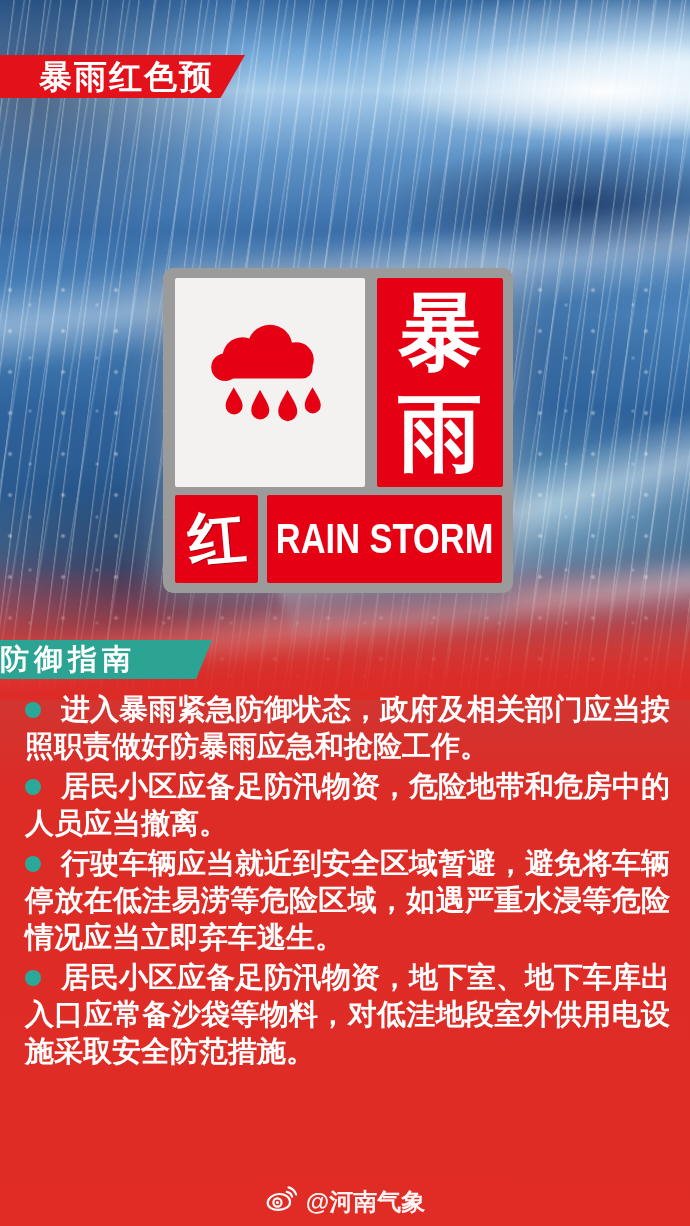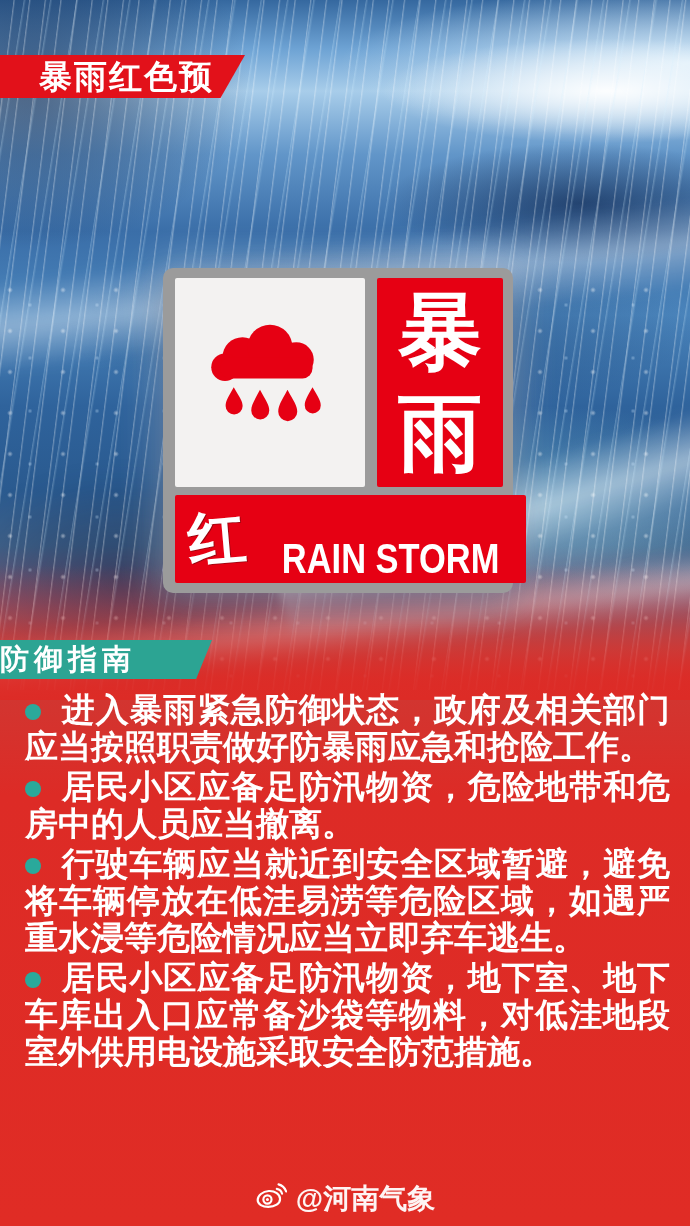--- a/index.html
+++ b/index.html
@@ -59,43 +59,43 @@
   .badge .cell{position:absolute;border-radius:2px;}
   .cell-icon{left:12px;top:10px;width:190px;height:209px;background:#f3f2f1;
     display:flex;align-items:center;justify-content:center;}
   .cell-bao{left:214px;top:10px;width:126px;height:209px;background:#e60013;
     display:flex;flex-direction:column;align-items:center;justify-content:space-evenly;}
   .cell-bao .vchar{color:#fff;font-weight:900;font-size:84px;line-height:92px;}
   .cell-hong{left:12px;top:227px;width:83px;height:88px;background:#e60013;
     display:flex;align-items:center;justify-content:center;}
   .cell-hong .hong{color:#fff;font-weight:900;font-size:58px;transform:rotate(-5deg);
     text-shadow:1px 1px 0 rgba(60,10,10,.45);}
-  .cell-en{left:92px;top:227px;width:271px;height:88px;background:#e60013;
-    display:flex;align-items:flex-end;justify-content:center;}
+  .cell-en{left:104px;top:227px;width:235px;height:88px;background:#e60013;
+    display:flex;align-items:center;justify-content:center;}
   .cell-en .en{color:#fff;font-weight:700;font-size:42px;white-space:nowrap;
     transform:scaleX(.82);letter-spacing:0;}
 
   
   .guide-ribbon{position:absolute;left:0;top:640px;width:212px;height:39px;z-index:6;
     background:#2ca493;clip-path:polygon(0 0,100% 0,92.5% 100%,0 100%);
     color:#fff;font-weight:900;font-size:29px;line-height:39px;
     letter-spacing:5px;box-sizing:border-box;}
 
   
   .guide-list{position:absolute;left:25px;top:691px;width:645px;z-index:6;
     list-style:none;margin:0;padding:0;}
-  .guide-list li{color:#fff;font-weight:700;font-size:33px;line-height:37px;
+  .guide-list li{color:#fff;font-weight:700;font-size:29px;line-height:37px;
     margin:0 0 3px 0;text-align:justify;}
   .dot{display:inline-block;width:16px;height:16px;border-radius:50%;
     background:#2aa99b;margin-right:20px;vertical-align:1px;}
 
   
   .watermark{position:absolute;left:0;bottom:8px;width:690px;z-index:6;
     display:flex;align-items:center;justify-content:center;gap:9px;
-    color:rgba(255,255,255,.95);font-weight:700;font-size:28px;}
+    color:rgba(255,255,255,.95);font-weight:700;font-size:24px;}
 </style>
 </head>
 <body>
 
 <div class="poster">
 
   <div class="photo"></div>
   <div class="bl-dark"></div>
   <div class="curb"></div>
   <div class="speckles"></div>

